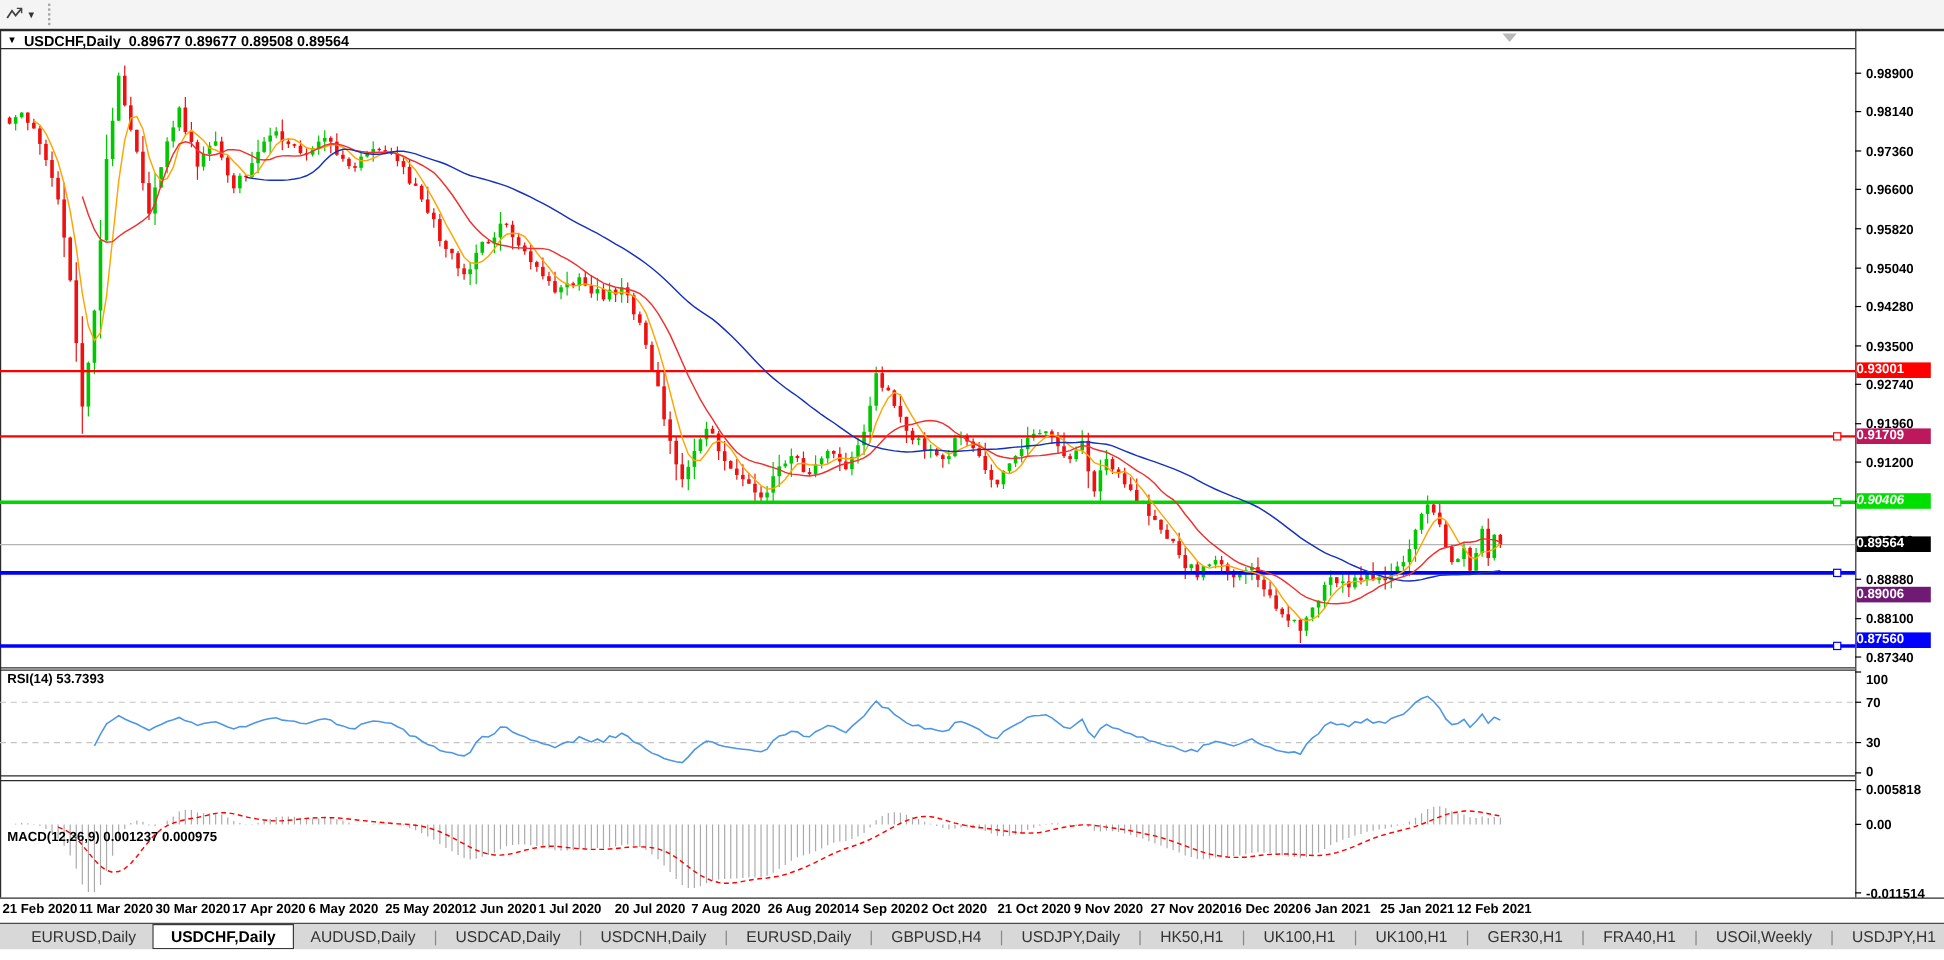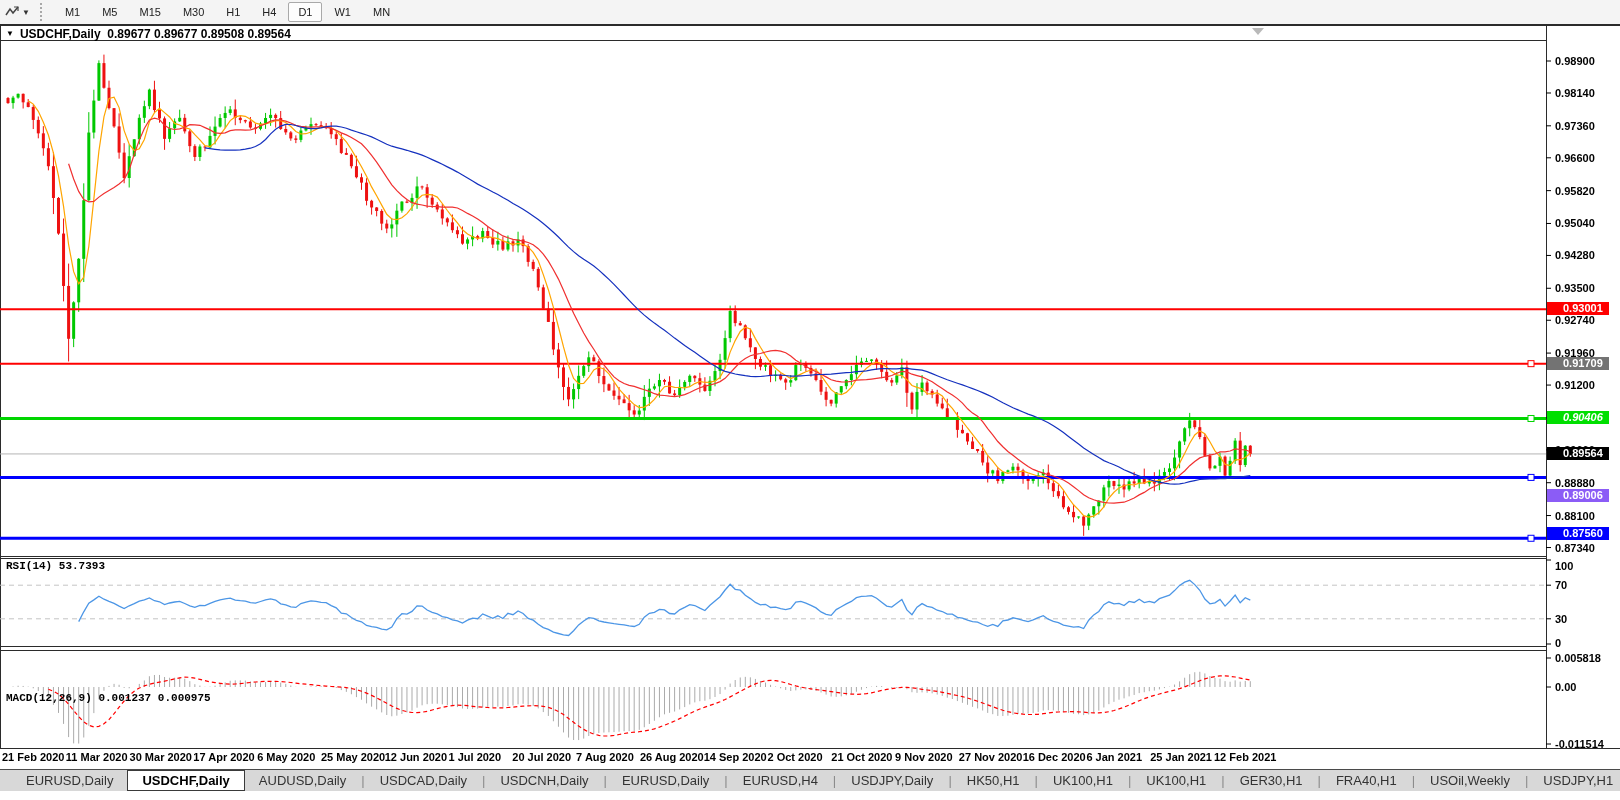--- a/index.html
+++ b/index.html
@@ -16,24 +16,24 @@
   .tfbtn.active{background:#fdfdfd;border:1px solid #a9a9a9;}
   
   #chart-svg{position:absolute;left:0;top:0;}
   
   .title-row{position:absolute;left:6px;top:27px;height:13px;display:flex;align-items:center;
     font-size:12px;font-weight:bold;color:#000;white-space:pre;}
   .title-row .arrow{font-size:8px;margin-right:6px;}
   .shift-marker{position:absolute;left:1252px;top:28px;width:0;height:0;
     border-left:6px solid transparent;border-right:6px solid transparent;border-top:7px solid #b9b9b9;}
   
-  .ind-label{position:absolute;font-size:11px;font-weight:bold;color:#000;font-family:Liberation Mono, monospace;}
+  .ind-label{position:absolute;font-size:11px;font-weight:bold;color:#000;}
   
   .lvl-label{position:absolute;left:1547px;width:62px;height:13px;line-height:13px;
-    font-size:11px;font-weight:bold;color:#fff;padding-left:16px;box-sizing:border-box;}
+    font-size:11px;font-weight:bold;color:#fff;padding-left:0;box-sizing:border-box;}
   
   .tabbar{position:absolute;left:0;top:769px;width:1620px;height:22px;background:#d8d8d8;
     border-top:1px solid #4a4a4a;display:flex;align-items:stretch;font-size:13px;color:#333;
     box-sizing:border-box;overflow:hidden;}
   .tab{display:flex;align-items:center;padding:5px 14px;white-space:nowrap;cursor:default;}
   .tab.active{background:#fff;border:1px solid #3a3a3a;border-top-width:1px;font-weight:bold;color:#000;}
   .tabsep{display:flex;align-items:center;color:#8a8a8a;padding:0 1px;}
 </style>
 </head>
 <body>
@@ -42,31 +42,20 @@
 
   <div class="toolbar">
     <div class="tool-icon">
       <svg width="16" height="16">
         <polyline points="2,11 6,5 9,9 14,3" stroke="#444" stroke-width="1.5" fill="none"></polyline>
         <polyline points="10,3 14,3 14,7" stroke="#444" stroke-width="1.2" fill="none"></polyline>
       </svg>
       <span class="caret">▼</span>
     </div>
     <div class="grip"></div>
-    <div id="tf-buttons" style="display:flex;">
-        <div class="tfbtn">M1</div>
-        <div class="tfbtn">M5</div>
-        <div class="tfbtn">M15</div>
-        <div class="tfbtn">M30</div>
-        <div class="tfbtn">H1</div>
-        <div class="tfbtn">H4</div>
-        <div class="tfbtn active">D1</div>
-        <div class="tfbtn">W1</div>
-        <div class="tfbtn">MN</div>
-      </div>
   </div>
 
   <svg id="chart-svg" width="1620" height="769">
       <g>
         <line x1="0" y1="25.5" x2="1620" y2="25.5" stroke="#2b2b2b" stroke-width="1"></line>
         <line x1="0" y1="40.5" x2="1546" y2="40.5" stroke="#2b2b2b" stroke-width="1"></line>
         <line x1="0" y1="556.5" x2="1546" y2="556.5" stroke="#2b2b2b" stroke-width="1"></line>
         <line x1="0" y1="558.5" x2="1546" y2="558.5" stroke="#2b2b2b" stroke-width="1"></line>
         <line x1="0" y1="646.5" x2="1546" y2="646.5" stroke="#2b2b2b" stroke-width="1"></line>
         <line x1="0" y1="650.5" x2="1546" y2="650.5" stroke="#2b2b2b" stroke-width="1"></line>
@@ -916,40 +905,40 @@
 
   <div class="title-row"><span class="arrow">▼</span><span>USDCHF,Daily</span><span>  </span><span>0.89677</span><span> </span><span>0.89677</span><span> </span><span>0.89508</span><span> </span><span>0.89564</span></div>
 
   <div class="shift-marker"></div>
 
   <div class="ind-label" style="left:6px;top:560px;">RSI(14) 53.7393</div>
   <div class="ind-label" style="left:6px;top:692px;">MACD(12,26,9) 0.001237 0.000975</div>
 
   <div id="level-labels">
       <div class="lvl-label" style="top: 302.274px; background: rgb(255, 0, 0);">0.93001</div>
-      <div class="lvl-label" style="top: 356.652px; background: #737373;">0.91709</div>
+      <div class="lvl-label" style="top: 356.652px; background: #be185d;">0.91709</div>
       <div class="lvl-label" style="top: 411.492px; background: rgb(0, 223, 0); font-style: italic;">0.90406</div>
-      <div class="lvl-label" style="top: 489px; background: #8b5cf6;">0.89006</div>
+      <div class="lvl-label" style="top: 489px; background: #701a75;">0.89006</div>
       <div class="lvl-label" style="top: 527px; background: rgb(0, 0, 255);">0.87560</div>
       <div class="lvl-label" style="top: 446.929px; background: rgb(0, 0, 0);">0.89564</div>
     </div>
 
   <div class="tabbar">
     <div id="tabs" style="display:flex;align-items:stretch;padding-left:12px;">
         <div class="tab">EURUSD,Daily</div>
         <div class="tab active">USDCHF,Daily</div>
         <div class="tab">AUDUSD,Daily</div>
         <div class="tabsep">|</div>
         <div class="tab">USDCAD,Daily</div>
         <div class="tabsep">|</div>
         <div class="tab">USDCNH,Daily</div>
         <div class="tabsep">|</div>
         <div class="tab">EURUSD,Daily</div>
         <div class="tabsep">|</div>
-        <div class="tab">EURUSD,H4</div>
+        <div class="tab">GBPUSD,H4</div>
         <div class="tabsep">|</div>
         <div class="tab">USDJPY,Daily</div>
         <div class="tabsep">|</div>
         <div class="tab">HK50,H1</div>
         <div class="tabsep">|</div>
         <div class="tab">UK100,H1</div>
         <div class="tabsep">|</div>
         <div class="tab">UK100,H1</div>
         <div class="tabsep">|</div>
         <div class="tab">GER30,H1</div>

